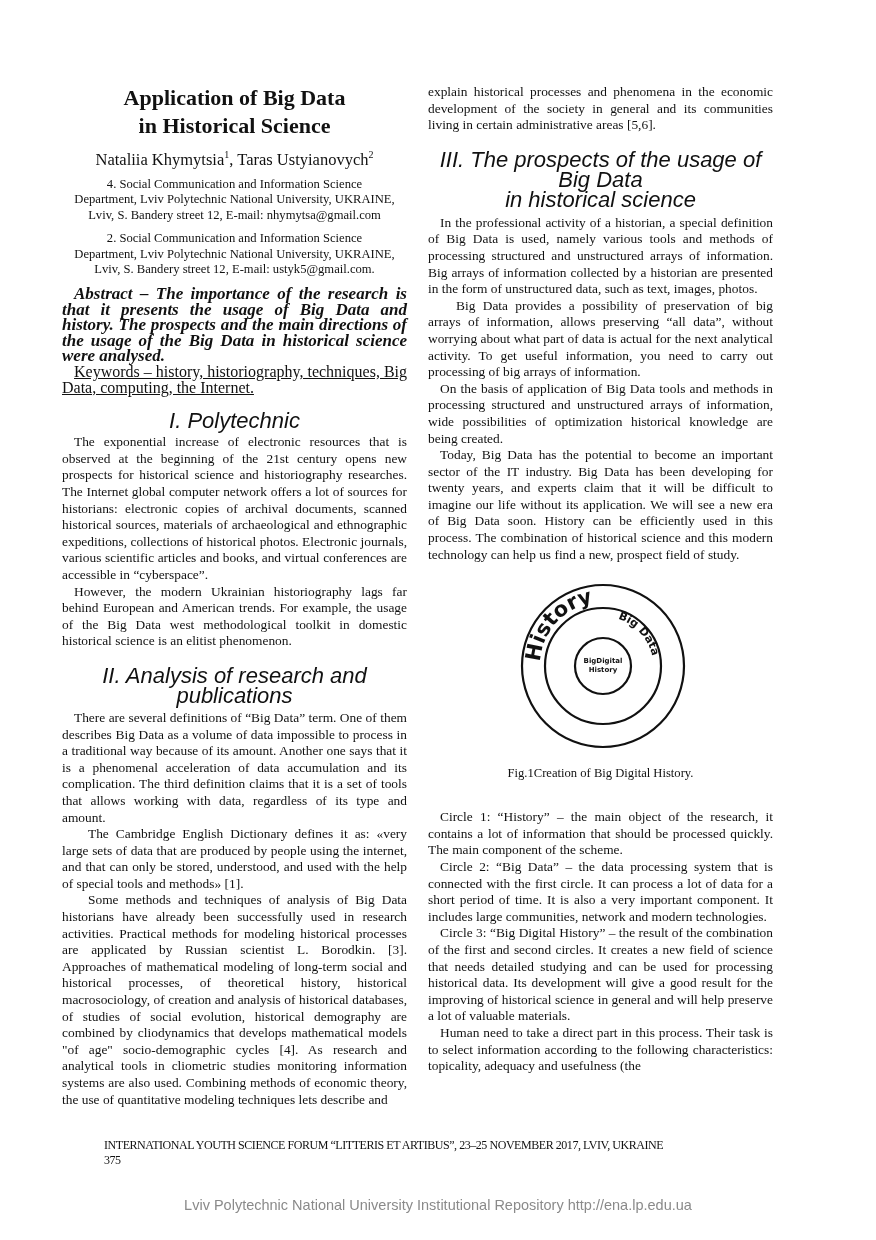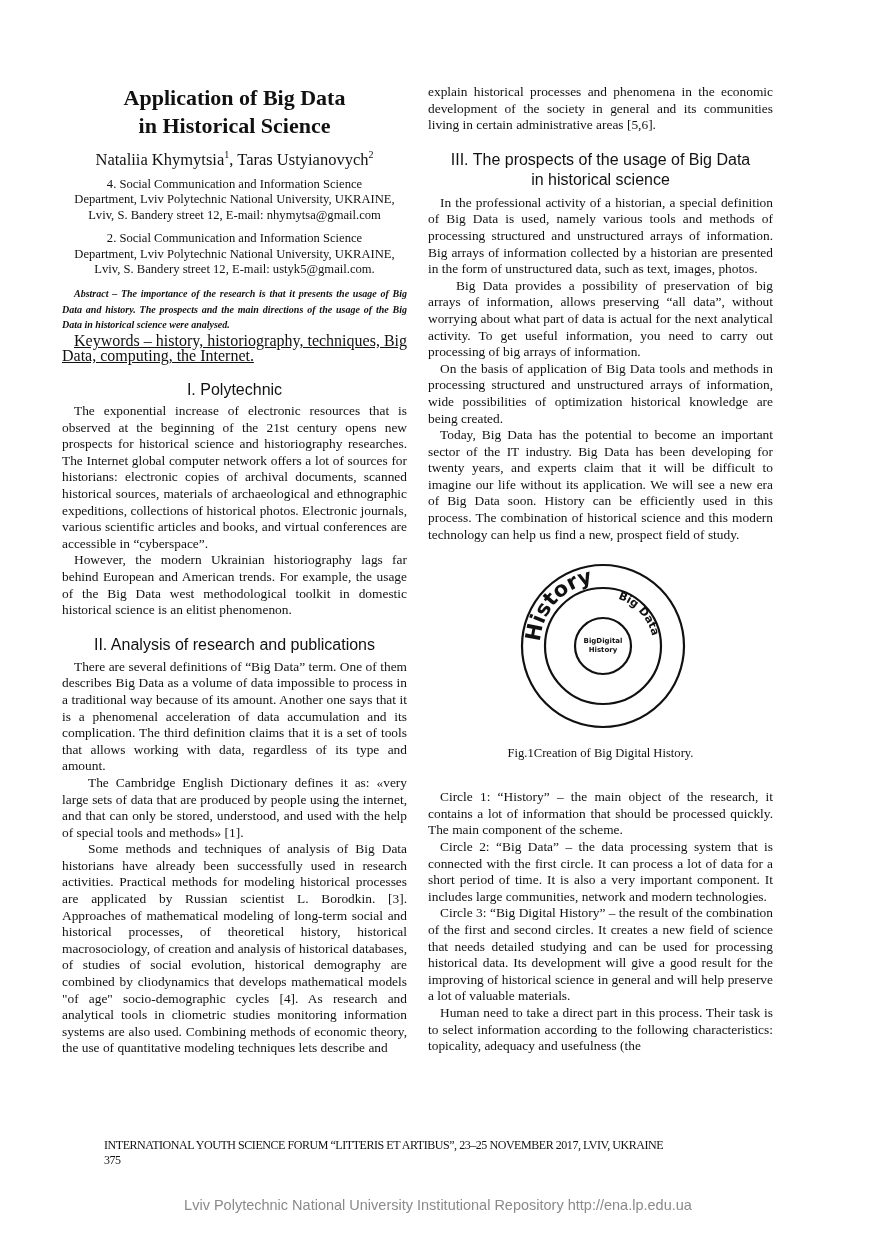--- a/index.html
+++ b/index.html
@@ -15,25 +15,25 @@
   .col-right { left: 428px; }
   p { margin: 0; text-indent: 12px; }
   p.indent2 { text-indent: 26px; }
   .title {
     font-family: "Liberation Serif", serif; font-weight: bold;
     font-size: 22px; line-height: 28px; text-align: center; margin: 0 0 5px 0;
   }
   .authors { text-align: center; font-size: 16.5px; line-height: 20px; margin-bottom: 7px; }
   .authors sup { font-size: 10px; }
   .affil { text-align: center; font-size: 12.6px; line-height: 15.6px; margin-bottom: 8px; }
-  .abstract { font-weight: bold; font-style: italic; font-size: 10px; line-height: 15.6px; text-indent: 12px; }
+  .abstract { font-weight: bold; font-style: italic; font-size: 17px; line-height: 15.6px; text-indent: 12px; }
   .keywords { font-size: 16px; line-height: 15.6px; text-indent: 12px; text-decoration: underline; }
   h2 {
     font-family: "Liberation Sans", sans-serif; font-weight: normal;
-    font-size: 16px; line-height: 20px; text-align: center; margin: 0;
+    font-size: 22px; line-height: 20px; text-align: center; margin: 0; font-style: italic;
   }
   .h-intro { margin-top: 16px; margin-bottom: 3px; }
   .h-analysis { margin-top: 16px; margin-bottom: 4px; }
   .h-prospects { margin-top: 16px; margin-bottom: 5px; }
   .figure { position: relative; width: 345px; height: 190px; margin-top: 12px; }
   .figure svg { position: absolute; left: 90px; top: 6px; }
   .caption { text-align: center; font-size: 12.6px; line-height: 16px; margin-top: 0; margin-bottom: 28px; text-indent: 0; }
   .footer {
     position: absolute; top: 1138px; left: 104px; width: 668px;
     font-size: 12px; letter-spacing: -0.45px; display: flex; justify-content: space-between; flex-direction: column;

